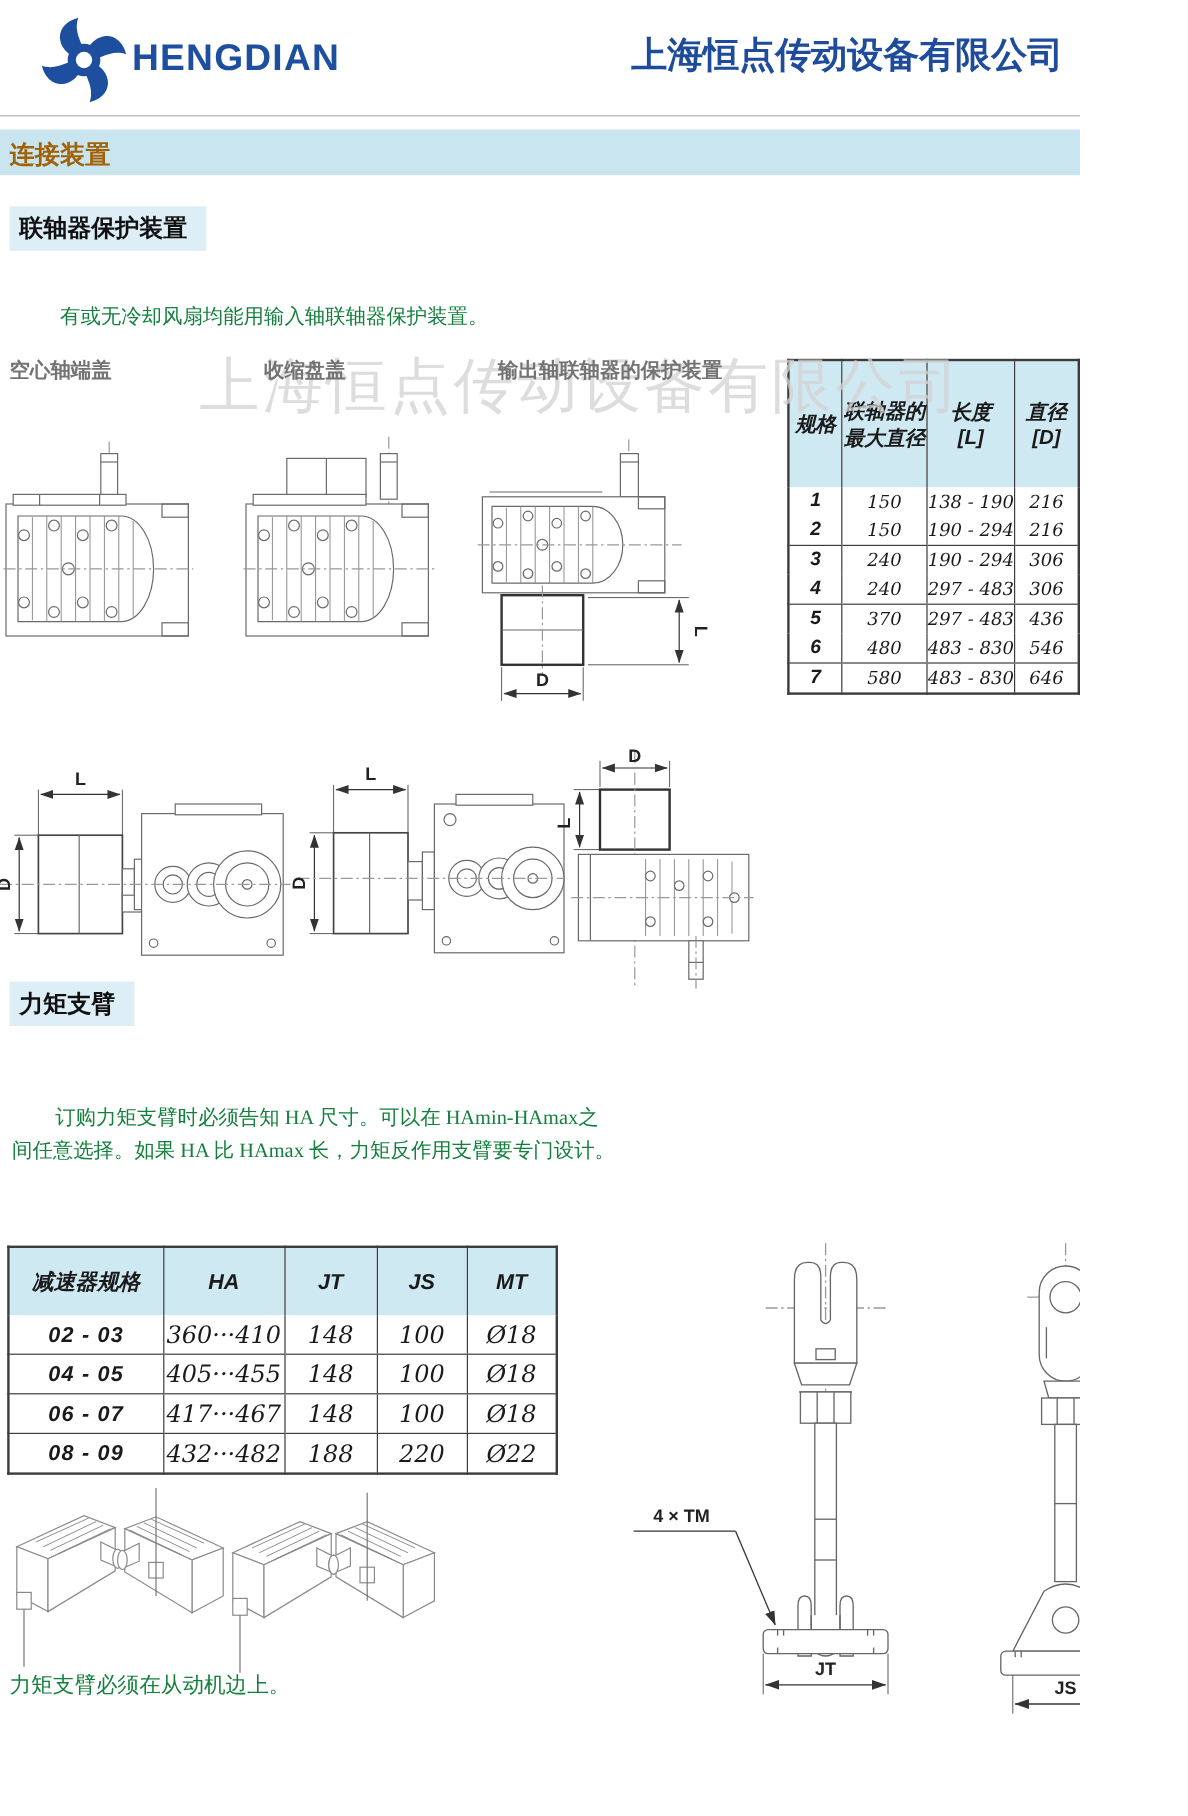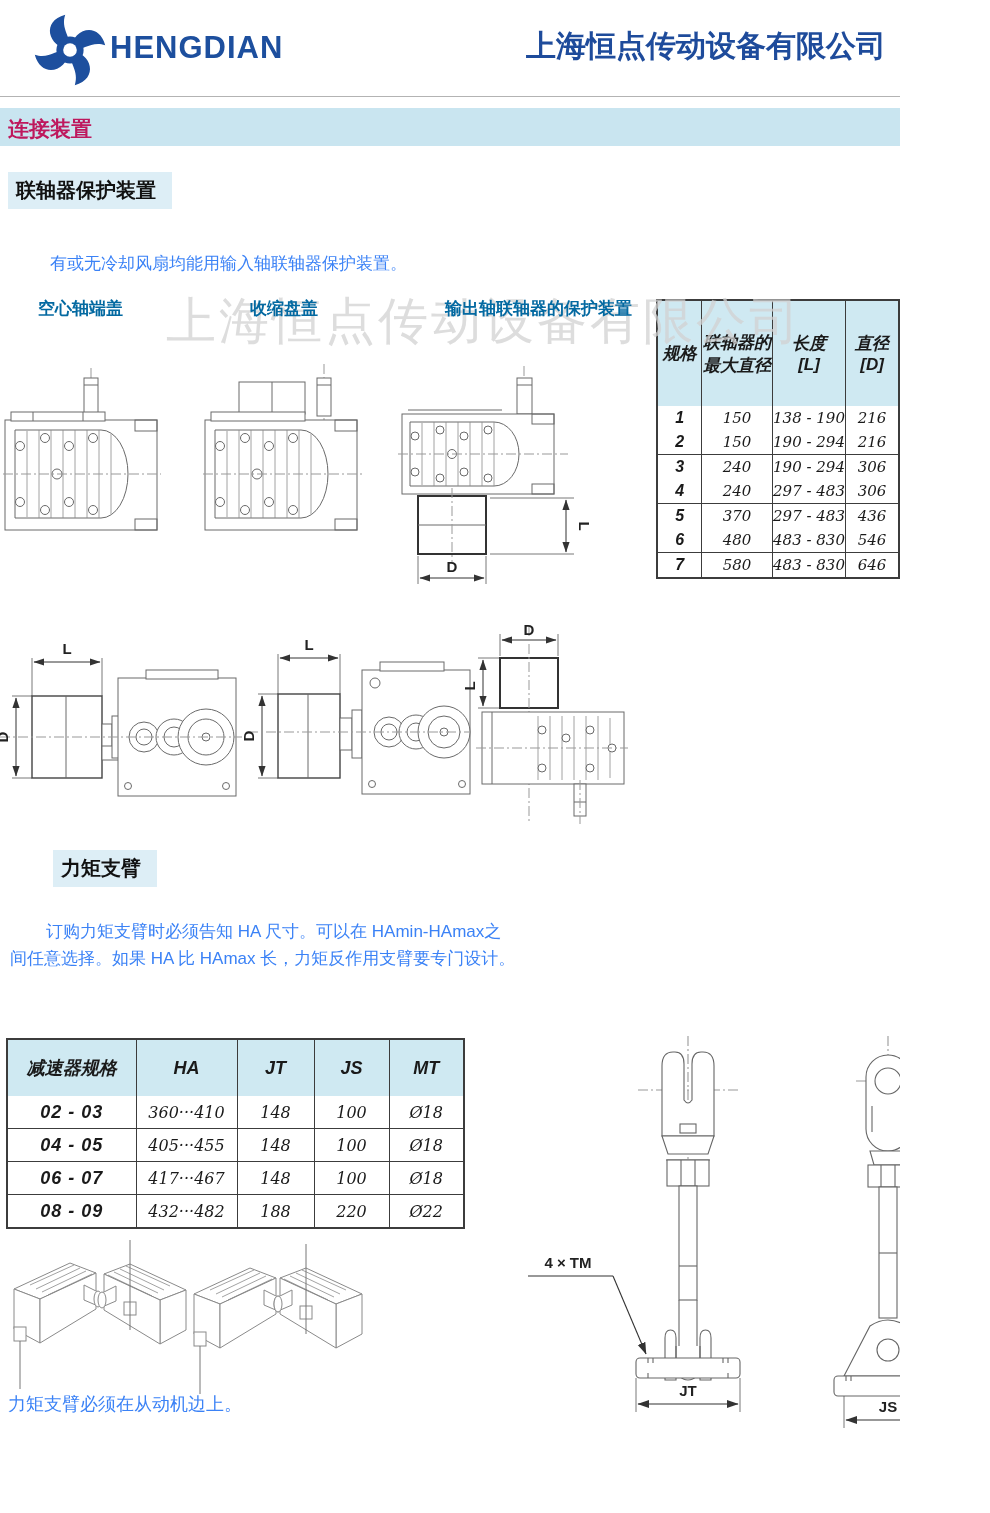--- a/index.html
+++ b/index.html
@@ -6,50 +6,50 @@
   .page{position:relative;width:900px;height:1513px;background:#ffffff;overflow:hidden;
         font-family:"Liberation Sans",sans-serif;color:#1a1a1a;}
   
   .hd-rule{position:absolute;left:0;top:96px;width:990px;border-top:1px solid #b3b3b3;}
   .logo{position:absolute;left:30px;top:8px;}
   .brand{position:absolute;left:110px;top:30px;font-size:31px;font-weight:bold;color:#1d4f9e;letter-spacing:1px;}
   .company{position:absolute;right:14px;top:26px;font-size:30px;font-weight:bold;color:#1e4b9b;
            font-family:"Liberation Serif",serif;}
   
   .banner{position:absolute;left:0;top:108px;width:990px;height:38px;background:#c9e5f0;}
-  .banner span{display:block;padding:7px 0 0 8px;font-size:21px;font-weight:bold;color:#be185d;}
+  .banner span{display:block;padding:7px 0 0 8px;font-size:21px;font-weight:bold;color:#a16207;}
   .subhead{position:absolute;background:#ddeef6;font-size:20px;font-weight:bold;color:#111;
            padding:5px 16px 5px 8px;text-align:right;}
   #sub-coupling{left:8px;top:172px;}
-  #sub-torque{left:8px;top:850px;margin-left:45px;}
-  .note{position:absolute;font-size:17px;font-family:Liberation Sans, sans-serif;color:#3b82f6;}
+  #sub-torque{left:8px;top:818px;}
+  .note{position:absolute;font-size:17px;font-family:Liberation Serif, serif;color:#15803d;}
   #note-coupling{left:50px;top:252px;}
   #note-torque-1{left:46px;top:920px;}
   #note-torque-2{left:10px;top:947px;}
   #footnote{left:8px;top:1392px;font-size:18px;}
   .wm{position:absolute;left:166px;top:288px;font-size:50px;letter-spacing:3px;color:#d2d2d2;
       opacity:.75;z-index:6;white-space:nowrap;pointer-events:none;}
-  .dlabel{position:absolute;font-size:17px;font-weight:bold;z-index:7;color:#0369a1;margin-left:30px;}
+  .dlabel{position:absolute;font-size:17px;font-weight:bold;z-index:7;color:#737373;}
   #dl-1{left:8px;top:297px;}
   #dl-2{left:220px;top:297px;}
   #dl-3{left:415px;top:297px;}
   
   table{border-collapse:collapse;position:absolute;background:#fff;z-index:4;}
   .t1{left:656px;top:299px;}
   .t2{left:6px;top:1038px;}
   th,td{border-left:1.5px solid #3c3c3c;text-align:center;vertical-align:middle;padding:0;}
   th:first-child,td:first-child{border-left:none;}
   table{border:2px solid #3c3c3c;font-style:italic;}
   thead th{background:#cfe9f2;font-weight:bold;}
   .t1 thead th{height:105px;font-size:17px;}
   .t1 td{height:24px;font-size:15px;font-family:"DejaVu Serif",serif;}
   .t1 td.spec{font-family:"Liberation Sans",sans-serif;font-weight:bold;font-size:16px;}
   .t1 tr.gend td{border-bottom:1.5px solid #3c3c3c;}
   .t2 thead th{height:56px;font-size:18px;margin-top:28px;}
-  .t2 td{height:32px;font-size:16px;font-family:"DejaVu Serif",serif;border-bottom:1.5px solid #3c3c3c;}
+  .t2 td{height:32px;font-size:20px;font-family:"DejaVu Serif",serif;border-bottom:1.5px solid #3c3c3c;}
   .t2 td.spec{font-family:"Liberation Sans",sans-serif;font-weight:bold;font-size:18px;letter-spacing:1px;}
   .pagenum{position:absolute;left:936px;top:1462px;font-size:22px;color:#111;}
   
   svg.draw{position:absolute;z-index:3;overflow:visible;}
   svg text{font-family:"Liberation Sans",sans-serif;font-weight:bold;fill:#222;font-size:15px;}
 </style>
 </head>
 <body>
 
 <div class="page">

